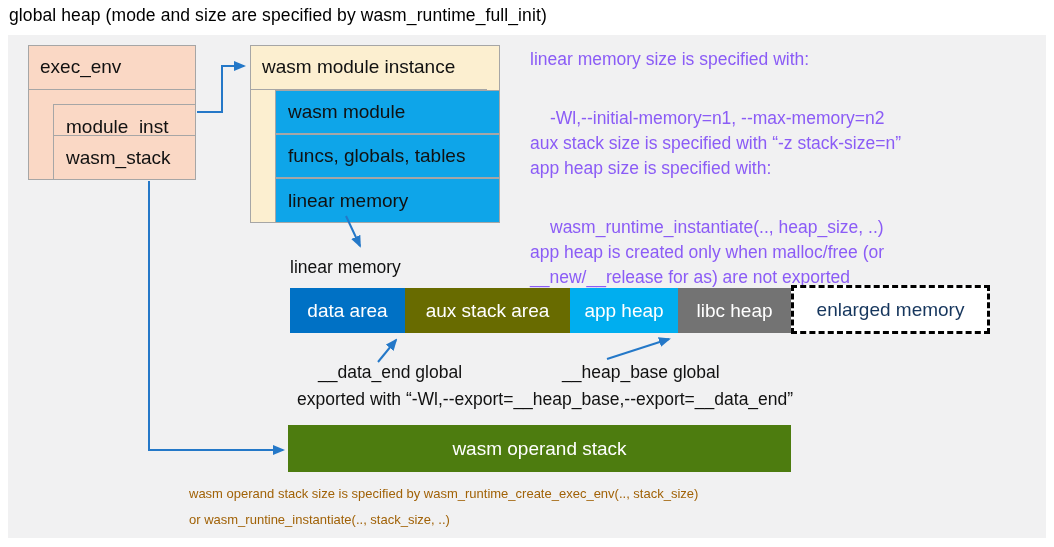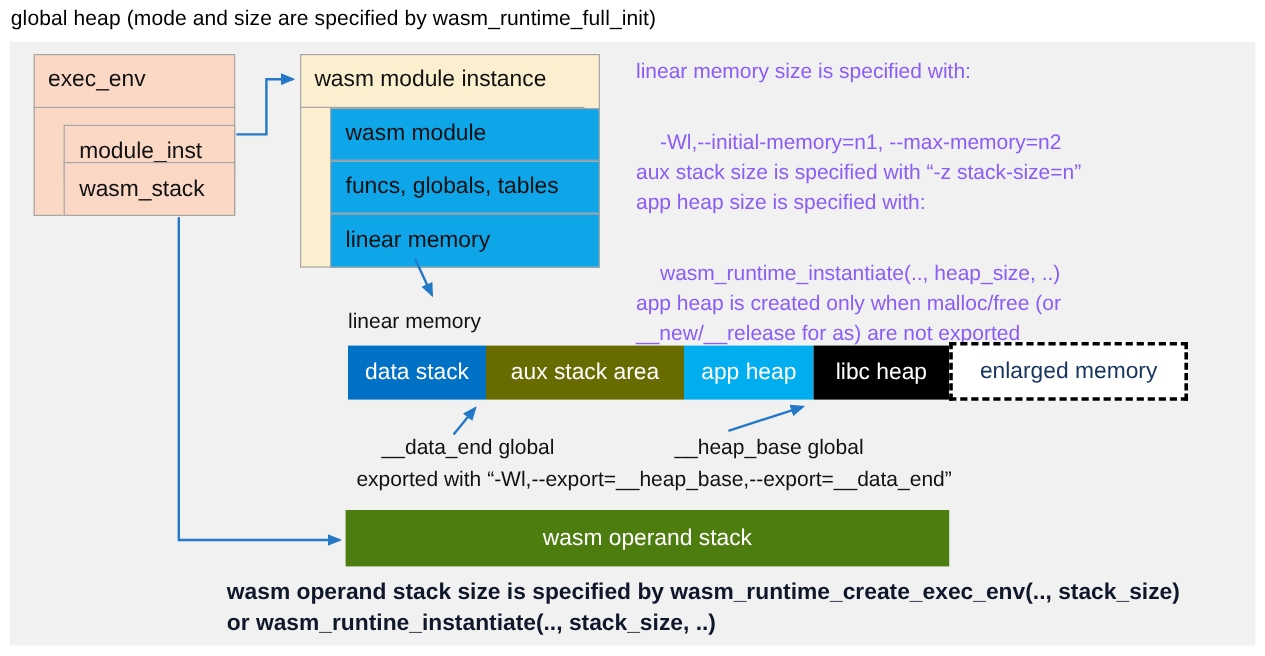--- a/index.html
+++ b/index.html
@@ -27,34 +27,34 @@
   
   .info { position:absolute; left:530px; top:47px; width:512px; font-size:17.5px; line-height:25px; color:#8b5cf6; }
   .info .line.indent { padding-left:20px;margin-top:34px; }
 
   
   .lm-label { position:absolute; left:290px; top:257px; font-size:17.5px; }
   .seg { position:absolute; top:288px; height:45px; display:flex; align-items:center; justify-content:center; color:#fff; font-size:19px; }
   .seg0 { left:290px; width:115px; background:#0071C5; }
   .seg1 { left:405px; width:165px; background:#686B00; }
   .seg2 { left:570px; width:108px; background:#00AEEF; }
-  .seg3 { left:678px; width:113px; background:#000000; }
+  .seg3 { left:678px; width:113px; background:#737373; }
   .seg4 { left:791px; top:285px; width:199px; height:49px; background:#FFFFFF; border:3px dashed #000; color:#16365D; }
 
   
   .ann { position:absolute; font-size:17.5px; color:#111; }
   .ann-dataend { left:318px; top:362px; }
   .ann-heapbase { left:562px; top:362px; }
   .ann-exported { left:297px; top:389px; }
 
   
   .opstack { position:absolute; left:288px; top:425px; width:503px; height:47px; background:#4d7c0f; display:flex; align-items:center; justify-content:center; color:#fff; font-size:19px; }
 
   
-  .footer { position:absolute; left:189px; top:481px; width:860px; font-size:19px; line-height:25.5px; color:#0f172a;font-weight:bold; }
+  .footer { position:absolute; left:189px; top:481px; width:860px; font-size:13px; line-height:25.5px; color:#a16207; }
 
   .connectors { position:absolute; left:0; top:0; width:1054px; height:547px; pointer-events:none; }
 </style>
 </head>
 <body>
 
 <div class="stage">
 
   <div class="title">global heap (mode and size are specified by wasm_runtime_full_init)</div>
 
@@ -75,21 +75,21 @@
     <div class="line">linear memory size is specified with:</div>
     <div class="line indent">-Wl,--initial-memory=n1, --max-memory=n2</div>
     <div class="line">aux stack size is specified with “-z stack-size=n”</div>
     <div class="line">app heap size is specified with:</div>
     <div class="line indent">wasm_runtime_instantiate(.., heap_size, ..)</div>
     <div class="line">app heap is created only when malloc/free (or</div>
     <div class="line">__new/__release for as) are not exported</div>
   </div>
 
   <div class="lm-label">linear memory</div>
-  <div class="seg seg0">data stack</div>
+  <div class="seg seg0">data area</div>
   <div class="seg seg1">aux stack area</div>
   <div class="seg seg2">app heap</div>
   <div class="seg seg3">libc heap</div>
   <div class="seg seg4">enlarged memory</div>
 
   <div class="ann ann-dataend">__data_end global</div>
   <div class="ann ann-heapbase">__heap_base global</div>
   <div class="ann ann-exported">exported with “-Wl,--export=__heap_base,--export=__data_end”</div>
 
   <div class="opstack">wasm operand stack</div>

